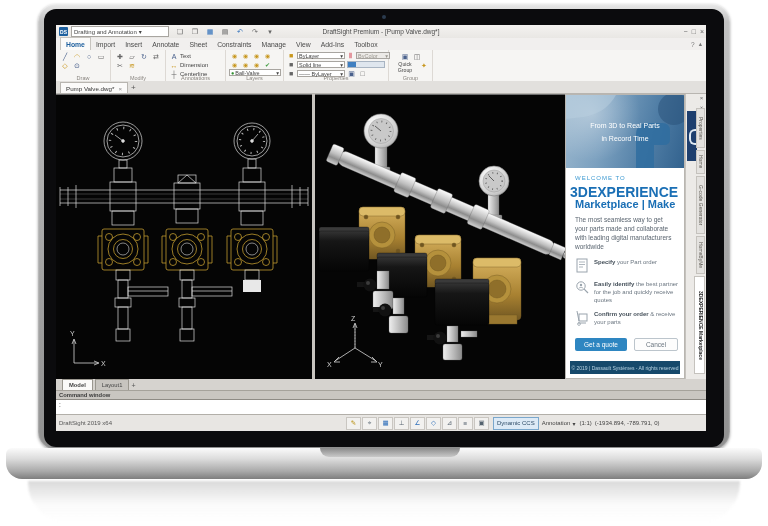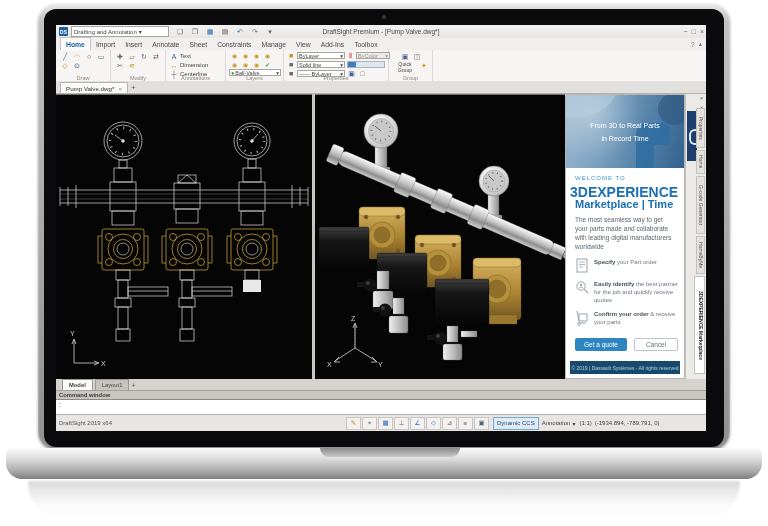--- a/index.html
+++ b/index.html
@@ -466,21 +466,21 @@
           <svg width="118" height="73" viewBox="0 0 118 73" style="position:absolute;left:0;top:0;">
             <path d="M70 73 L70 40 Q70 28 82 28 L96 28 Q104 28 104 36 L104 44 Q104 50 98 50 L88 50 L88 73 Z" fill="#2f6da0" opacity="0.85"></path>
             <path d="M0 0 L50 0 Q40 18 18 22 L0 24 Z" fill="#b9cfdf" opacity="0.5"></path>
             <circle cx="108" cy="14" r="16" fill="#274f78" opacity="0.5"></circle>
           </svg>
           <div class="banner-txt" style="top:27px;">From 3D to Real Parts</div>
           <div class="banner-txt" style="top:40px;">in Record Time</div>
         </div>
         <div class="mp-welcome">WELCOME TO</div>
         <div class="mp-t1">3DEXPERIENCE</div>
-        <div class="mp-t2">Marketplace | Time</div>
+        <div class="mp-t2">Marketplace | Make</div>
         <div class="mp-desc">The most seamless way to get your parts made and collaborate with leading digital manufacturers worldwide</div>
 
         <div class="bullet" style="top:163px;">
           <svg class="bic" width="14" height="16" viewBox="0 0 14 16">
             <rect x="2" y="1" width="10" height="13" fill="none" stroke="#9aa4ad" stroke-width="1"></rect>
             <path d="M4 4 H10 M4 6.5 H10 M4 9 H8" stroke="#9aa4ad" stroke-width="0.8"></path>
           </svg>
           <p><b>Specify</b><span> your Part order</span></p>
         </div>
         <div class="bullet" style="top:185px;">

